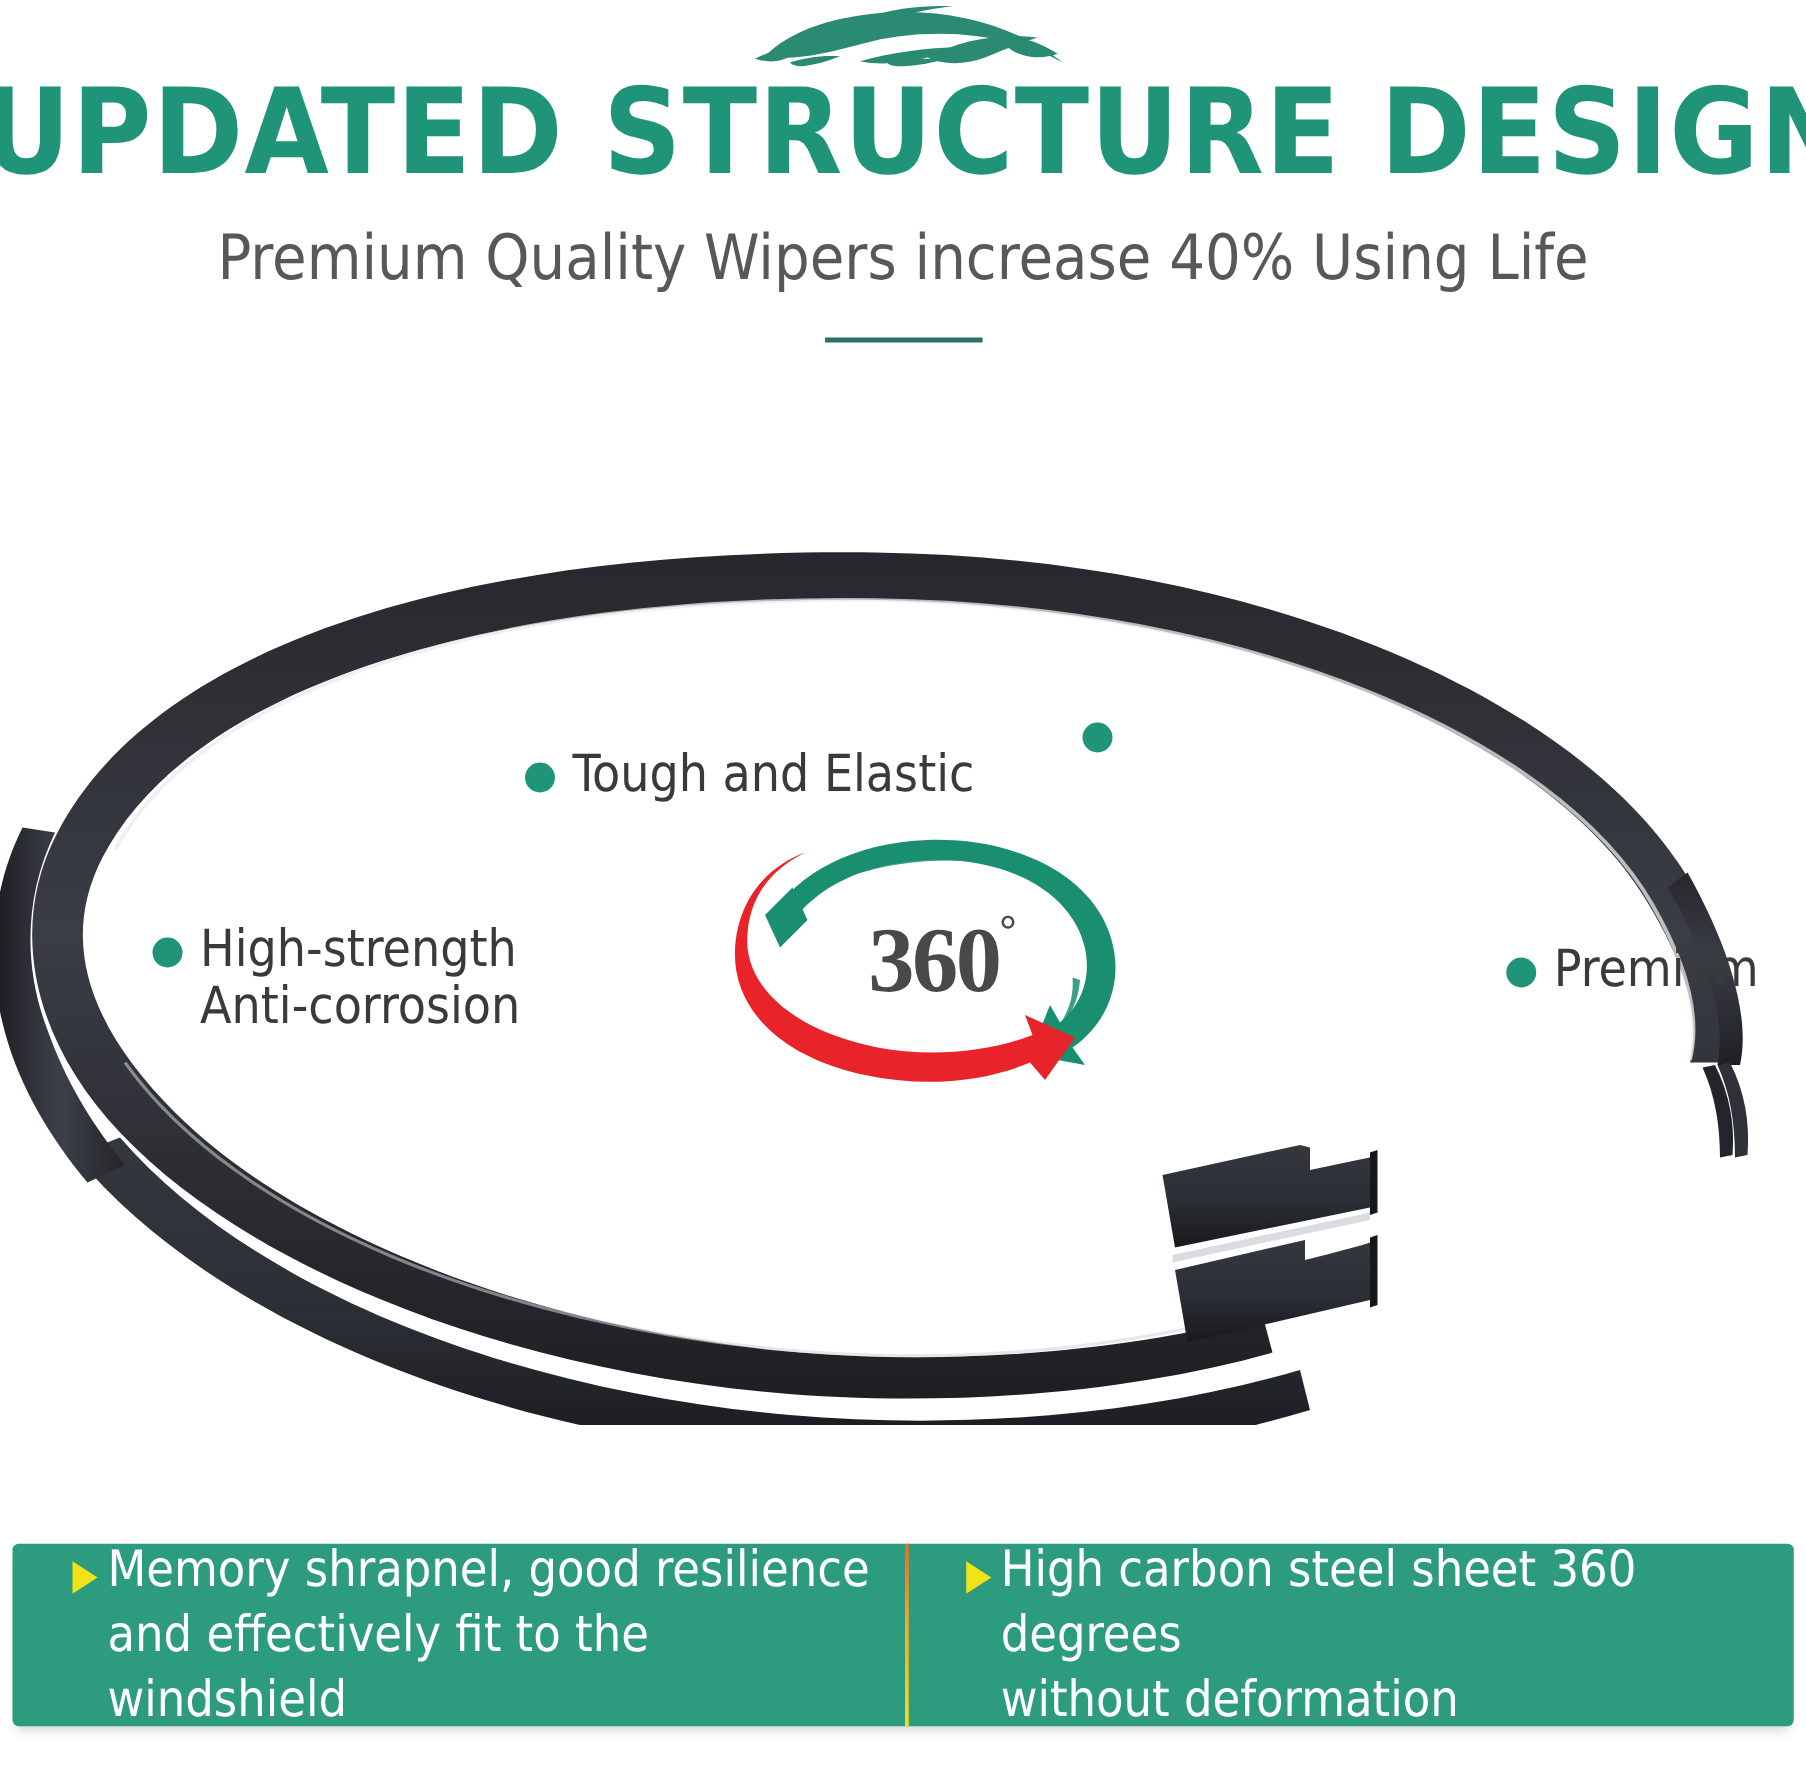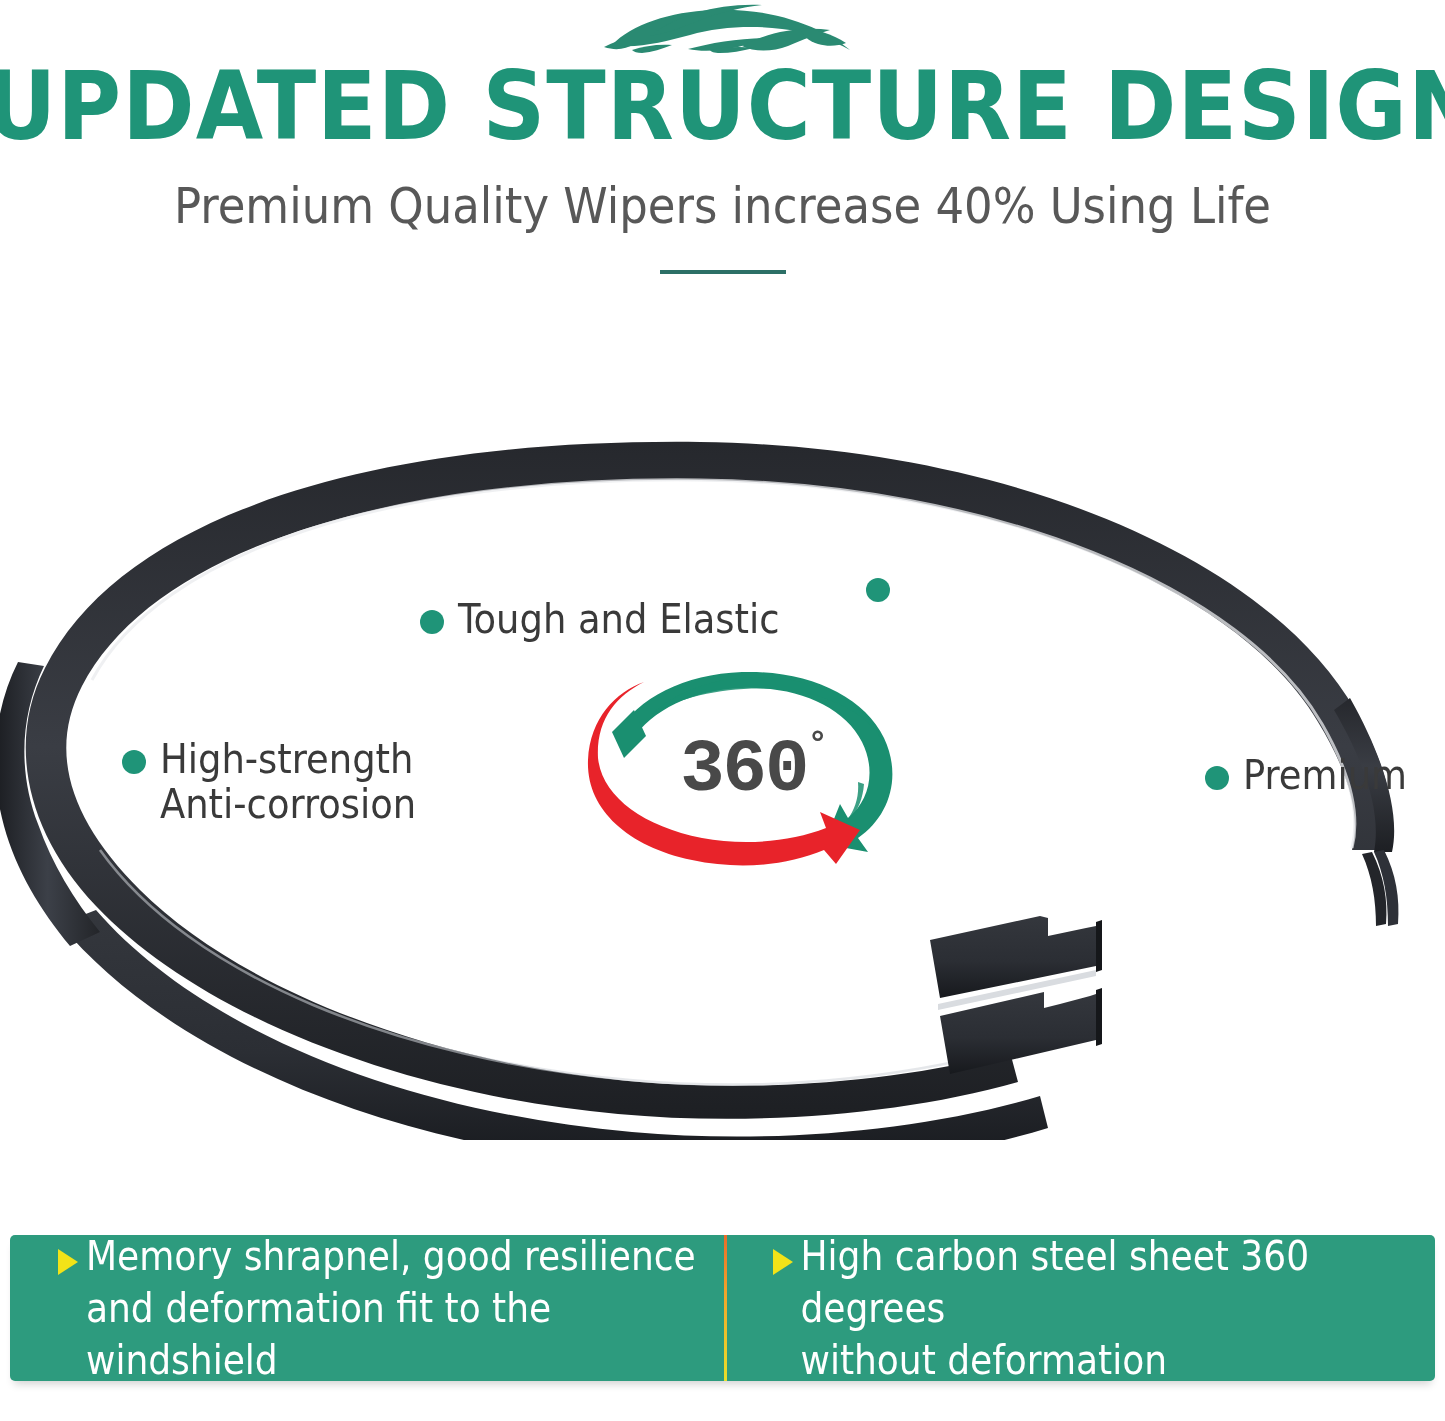--- a/index.html
+++ b/index.html
@@ -112,21 +112,21 @@
   #badge-360-text {
     position: absolute;
     left: 0;
     top: 0;
     width: 350px;
     height: 215px;
     display: flex;
     align-items: center;
     justify-content: center;
     color: #494949;
-    font-family: Liberation Mono, monospace;
+    font-family: Liberation Serif, serif;
     font-weight: 700;
     font-size: 74px;
     letter-spacing: -2px;
     padding-left: 14px;
     box-sizing: border-box;
   }
   #badge-360-text sup {
     font-size: 34px;
     top: -0.72em;
     position: relative;
@@ -415,21 +415,21 @@
   <div id="badge-360-text">
       <span>360</span>
       <sup>°</sup>
     </div>
 </div>
 
 <div id="bottom-banner">
   <div class="banner-cell left">
     <span class="banner-arrow"></span>
     <span class="banner-text">Memory shrapnel, good resilience
-and deformation fit to the windshield</span>
+and effectively fit to the windshield</span>
   </div>
   <div class="banner-cell right">
     <span class="banner-arrow"></span>
     <span class="banner-text">High carbon steel sheet 360 degrees
 without deformation</span>
   </div>
 </div>
 <div id="banner-divider"></div>
 
 </body></html>

